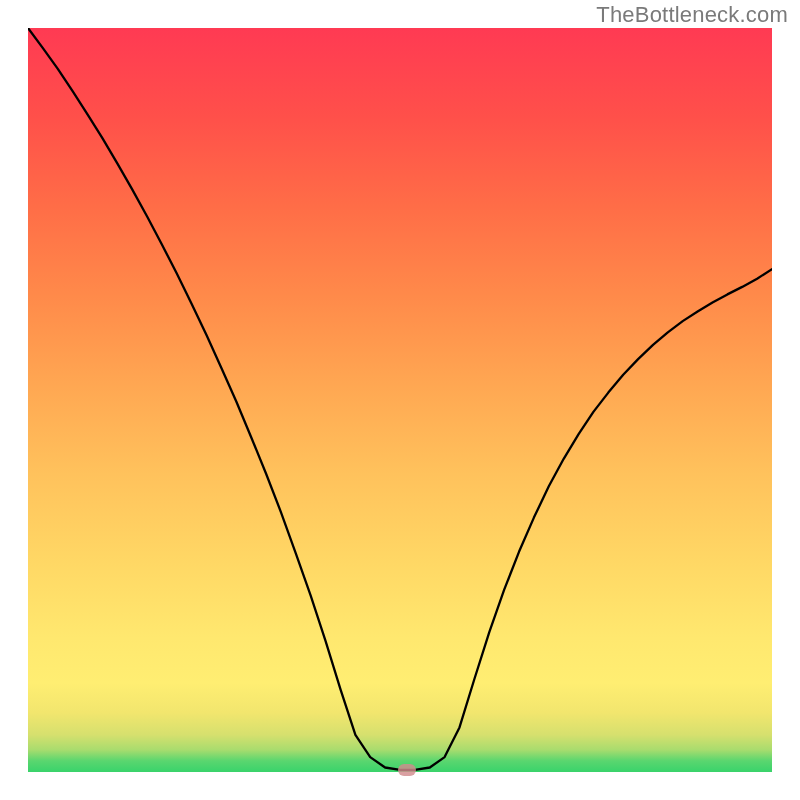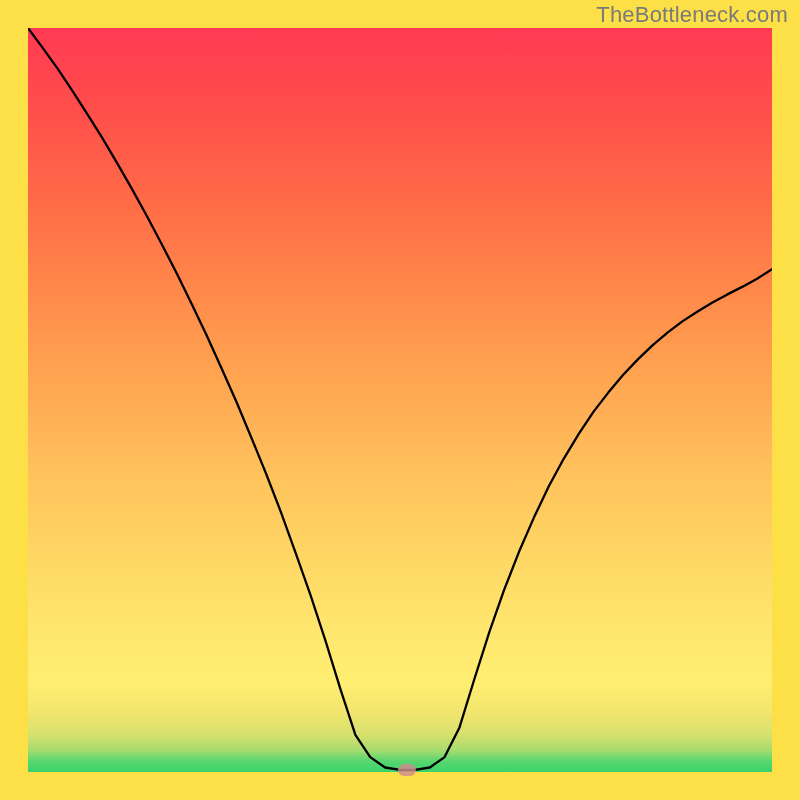--- a/index.html
+++ b/index.html
@@ -7,21 +7,21 @@
     padding: 0;
     width: 800px;
     height: 800px;
     background: #000;
     overflow: hidden;
   }
   .frame {
     position: relative;
     width: 800px;
     height: 800px;
-    background: #fde047;
+    background: #ffffff;
   }
   .watermark {
     position: absolute;
     top: 2px;
     right: 12px;
     color: #7a7a7a;
     font-family: Arial, Helvetica, sans-serif;
     font-size: 22px;
     letter-spacing: 0.2px;
     z-index: 10;

